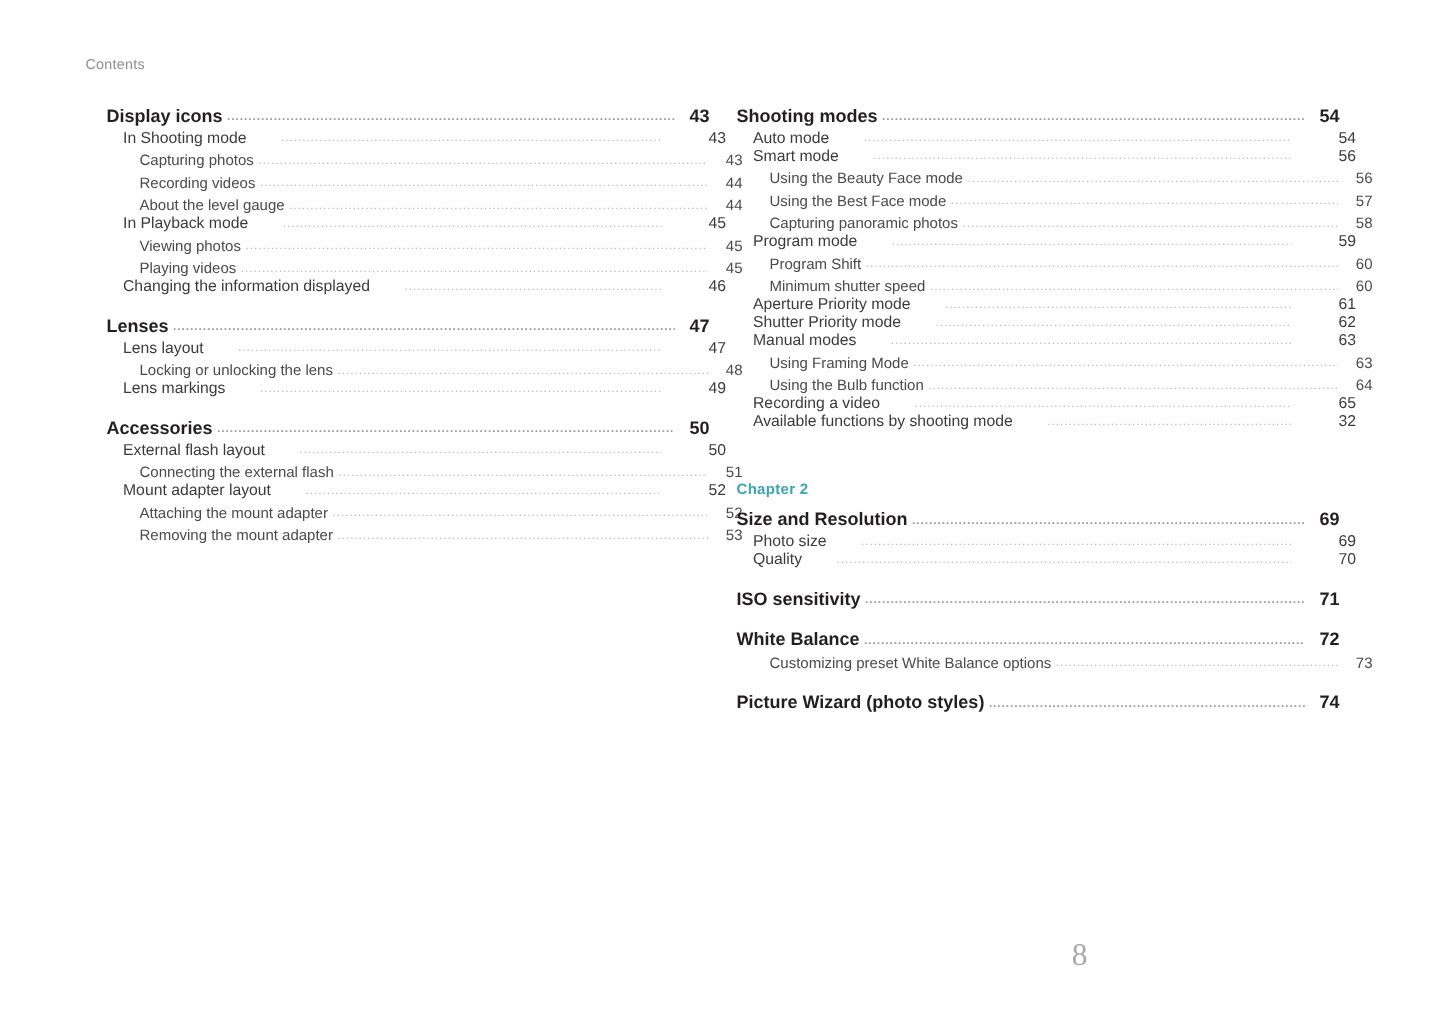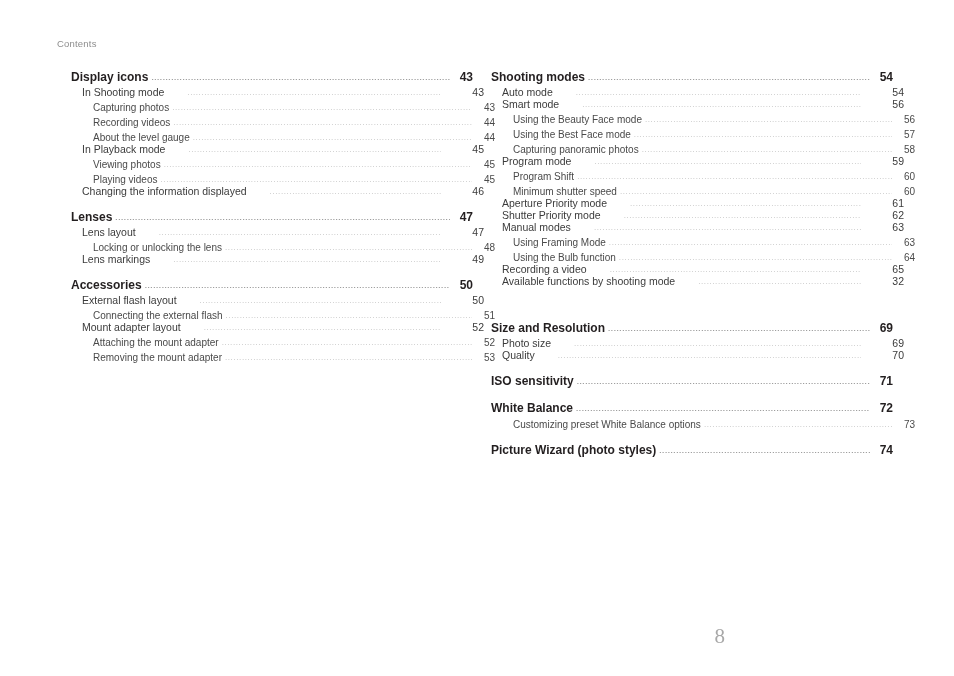--- a/index.html
+++ b/index.html
@@ -305,20 +305,21 @@
         <span class="label">Recording a video</span>
         <span class="dots">..................................................................................................................................................................</span>
         <span class="page-num">65</span>
       </div>
       <div class="toc-entry lvl2">
         <span class="label">Available functions by shooting mode</span>
         <span class="dots">..................................................................................................................................................................</span>
         <span class="page-num">32</span>
       </div>
       <div class="chapter-block">
+        <div class="chapter-label" style="color: rgb(58, 166, 180);">Chapter 2</div>
       </div>
       <div class="toc-entry lvl1 first-entry">
         <span class="label">Size and Resolution</span>
         <span class="dots">..................................................................................................................................................................</span>
         <span class="page-num">69</span>
       </div>
       <div class="toc-entry lvl2">
         <span class="label">Photo size</span>
         <span class="dots">..................................................................................................................................................................</span>
         <span class="page-num">69</span>

